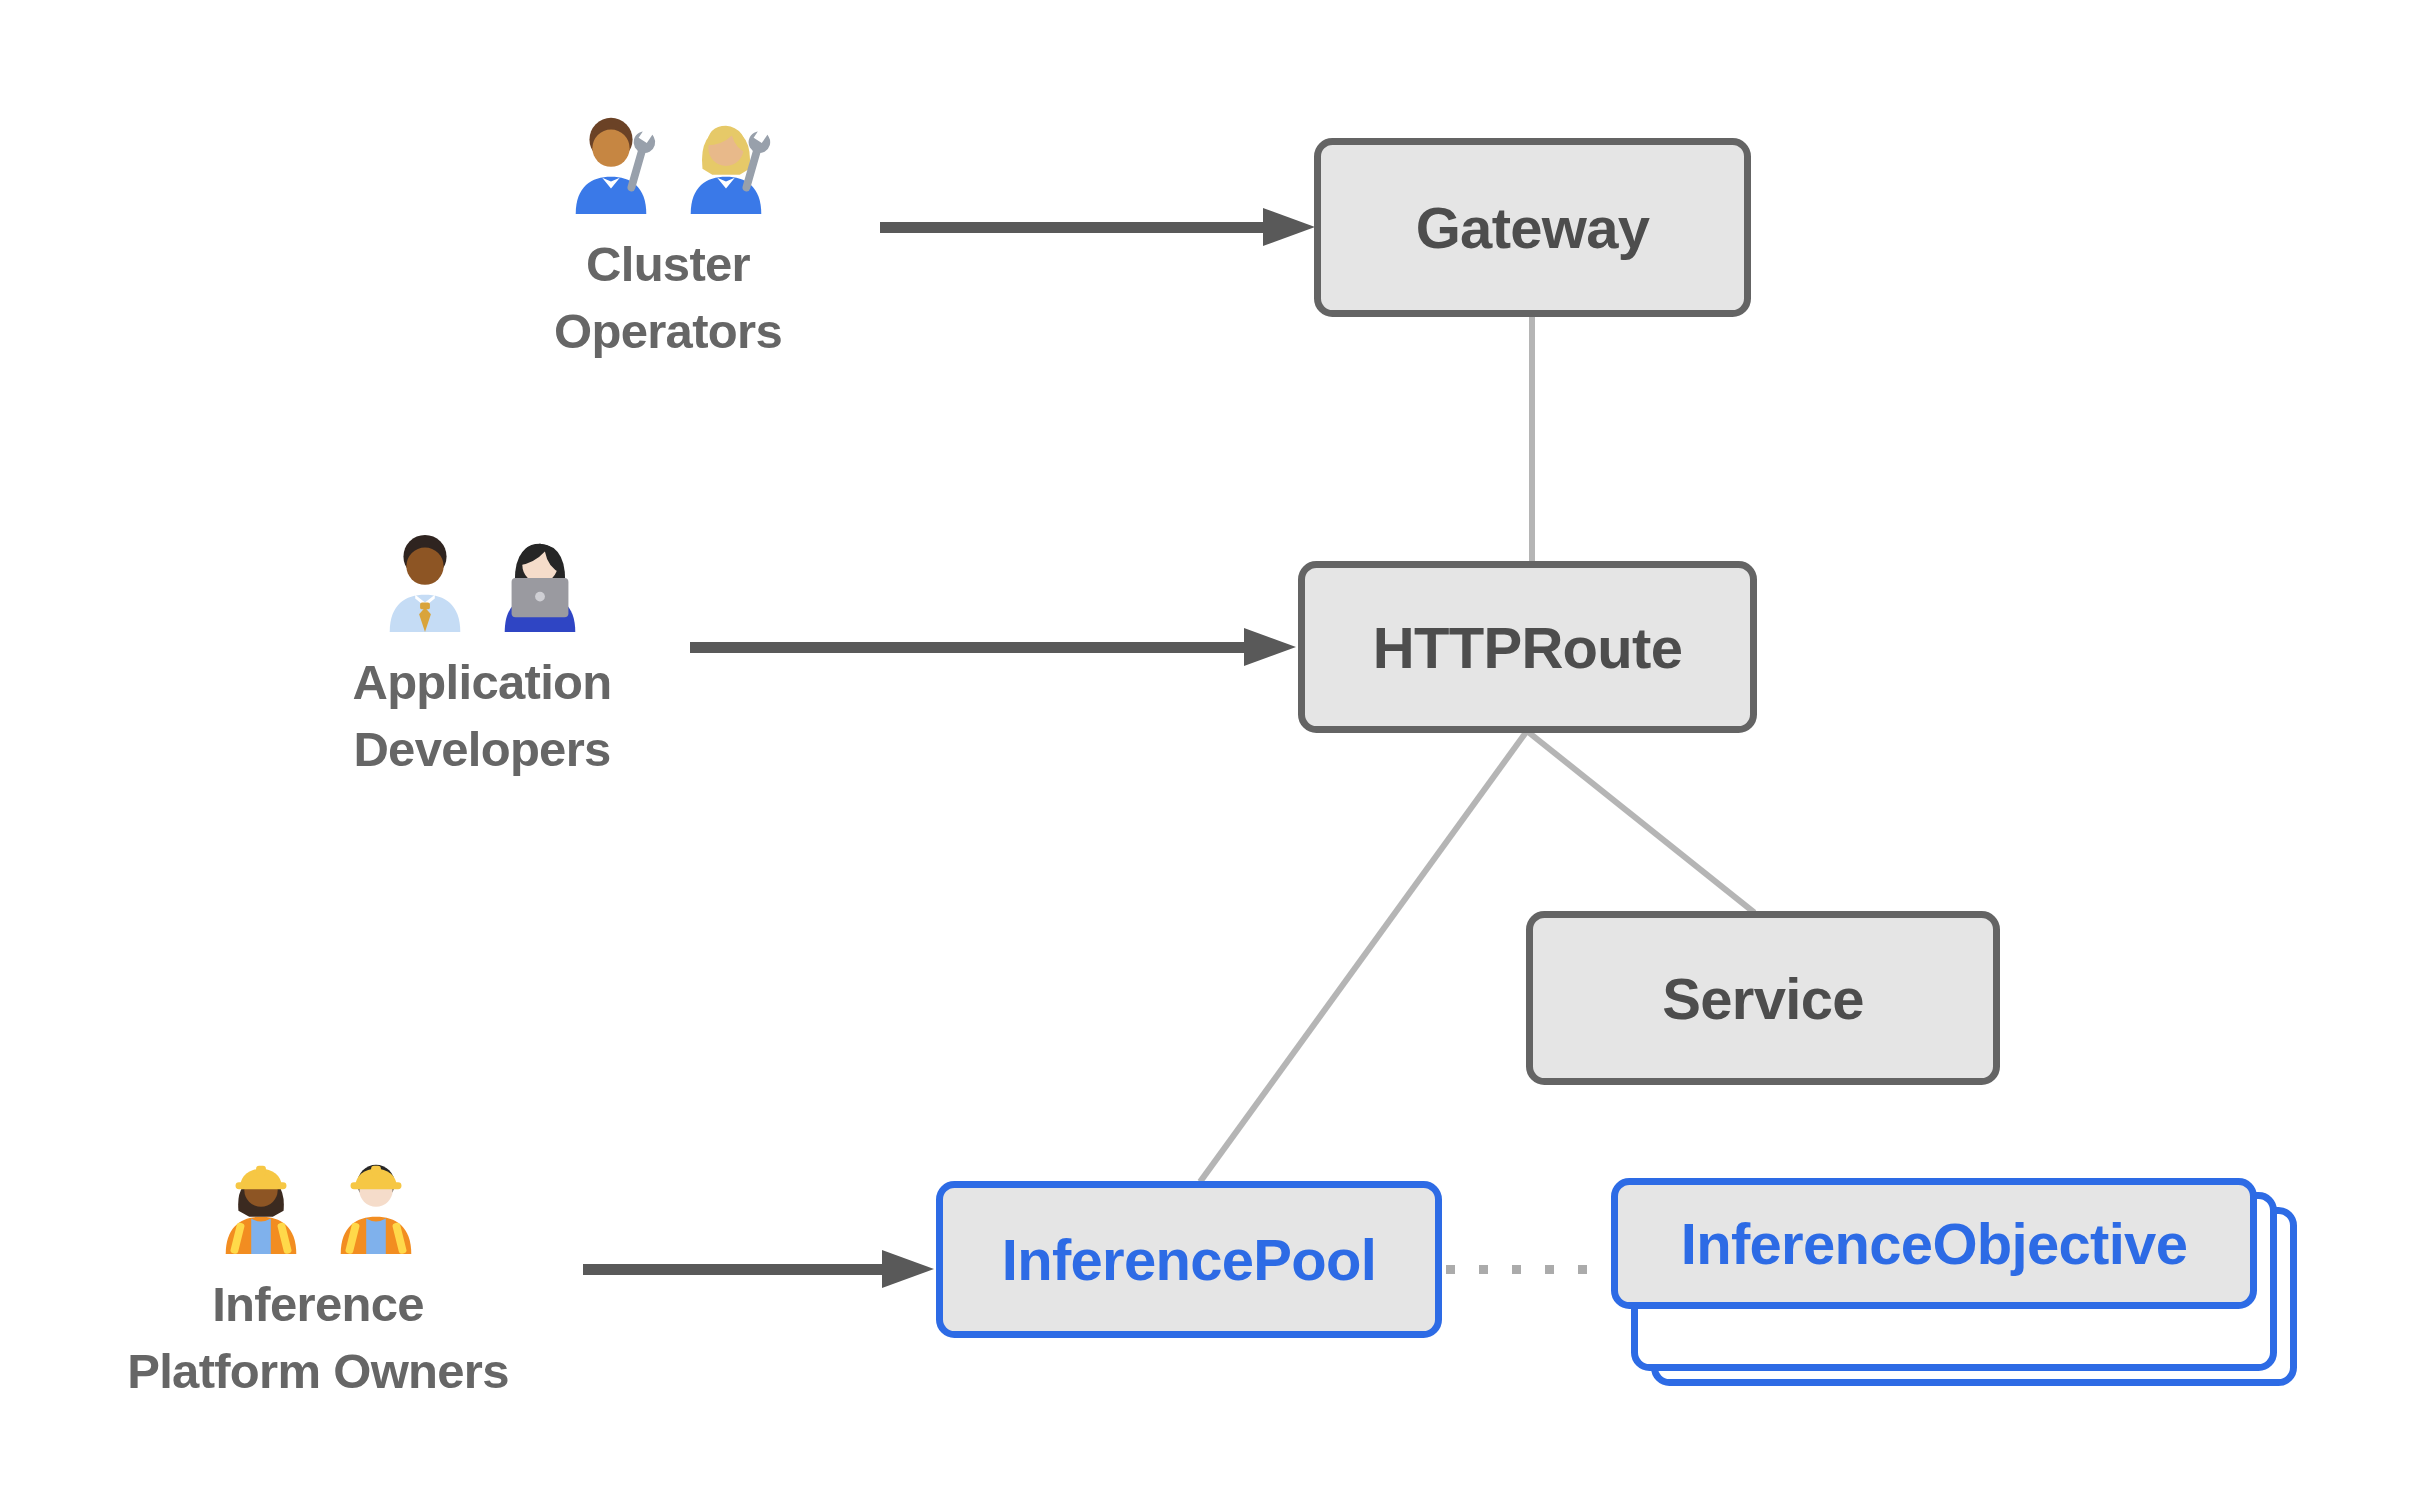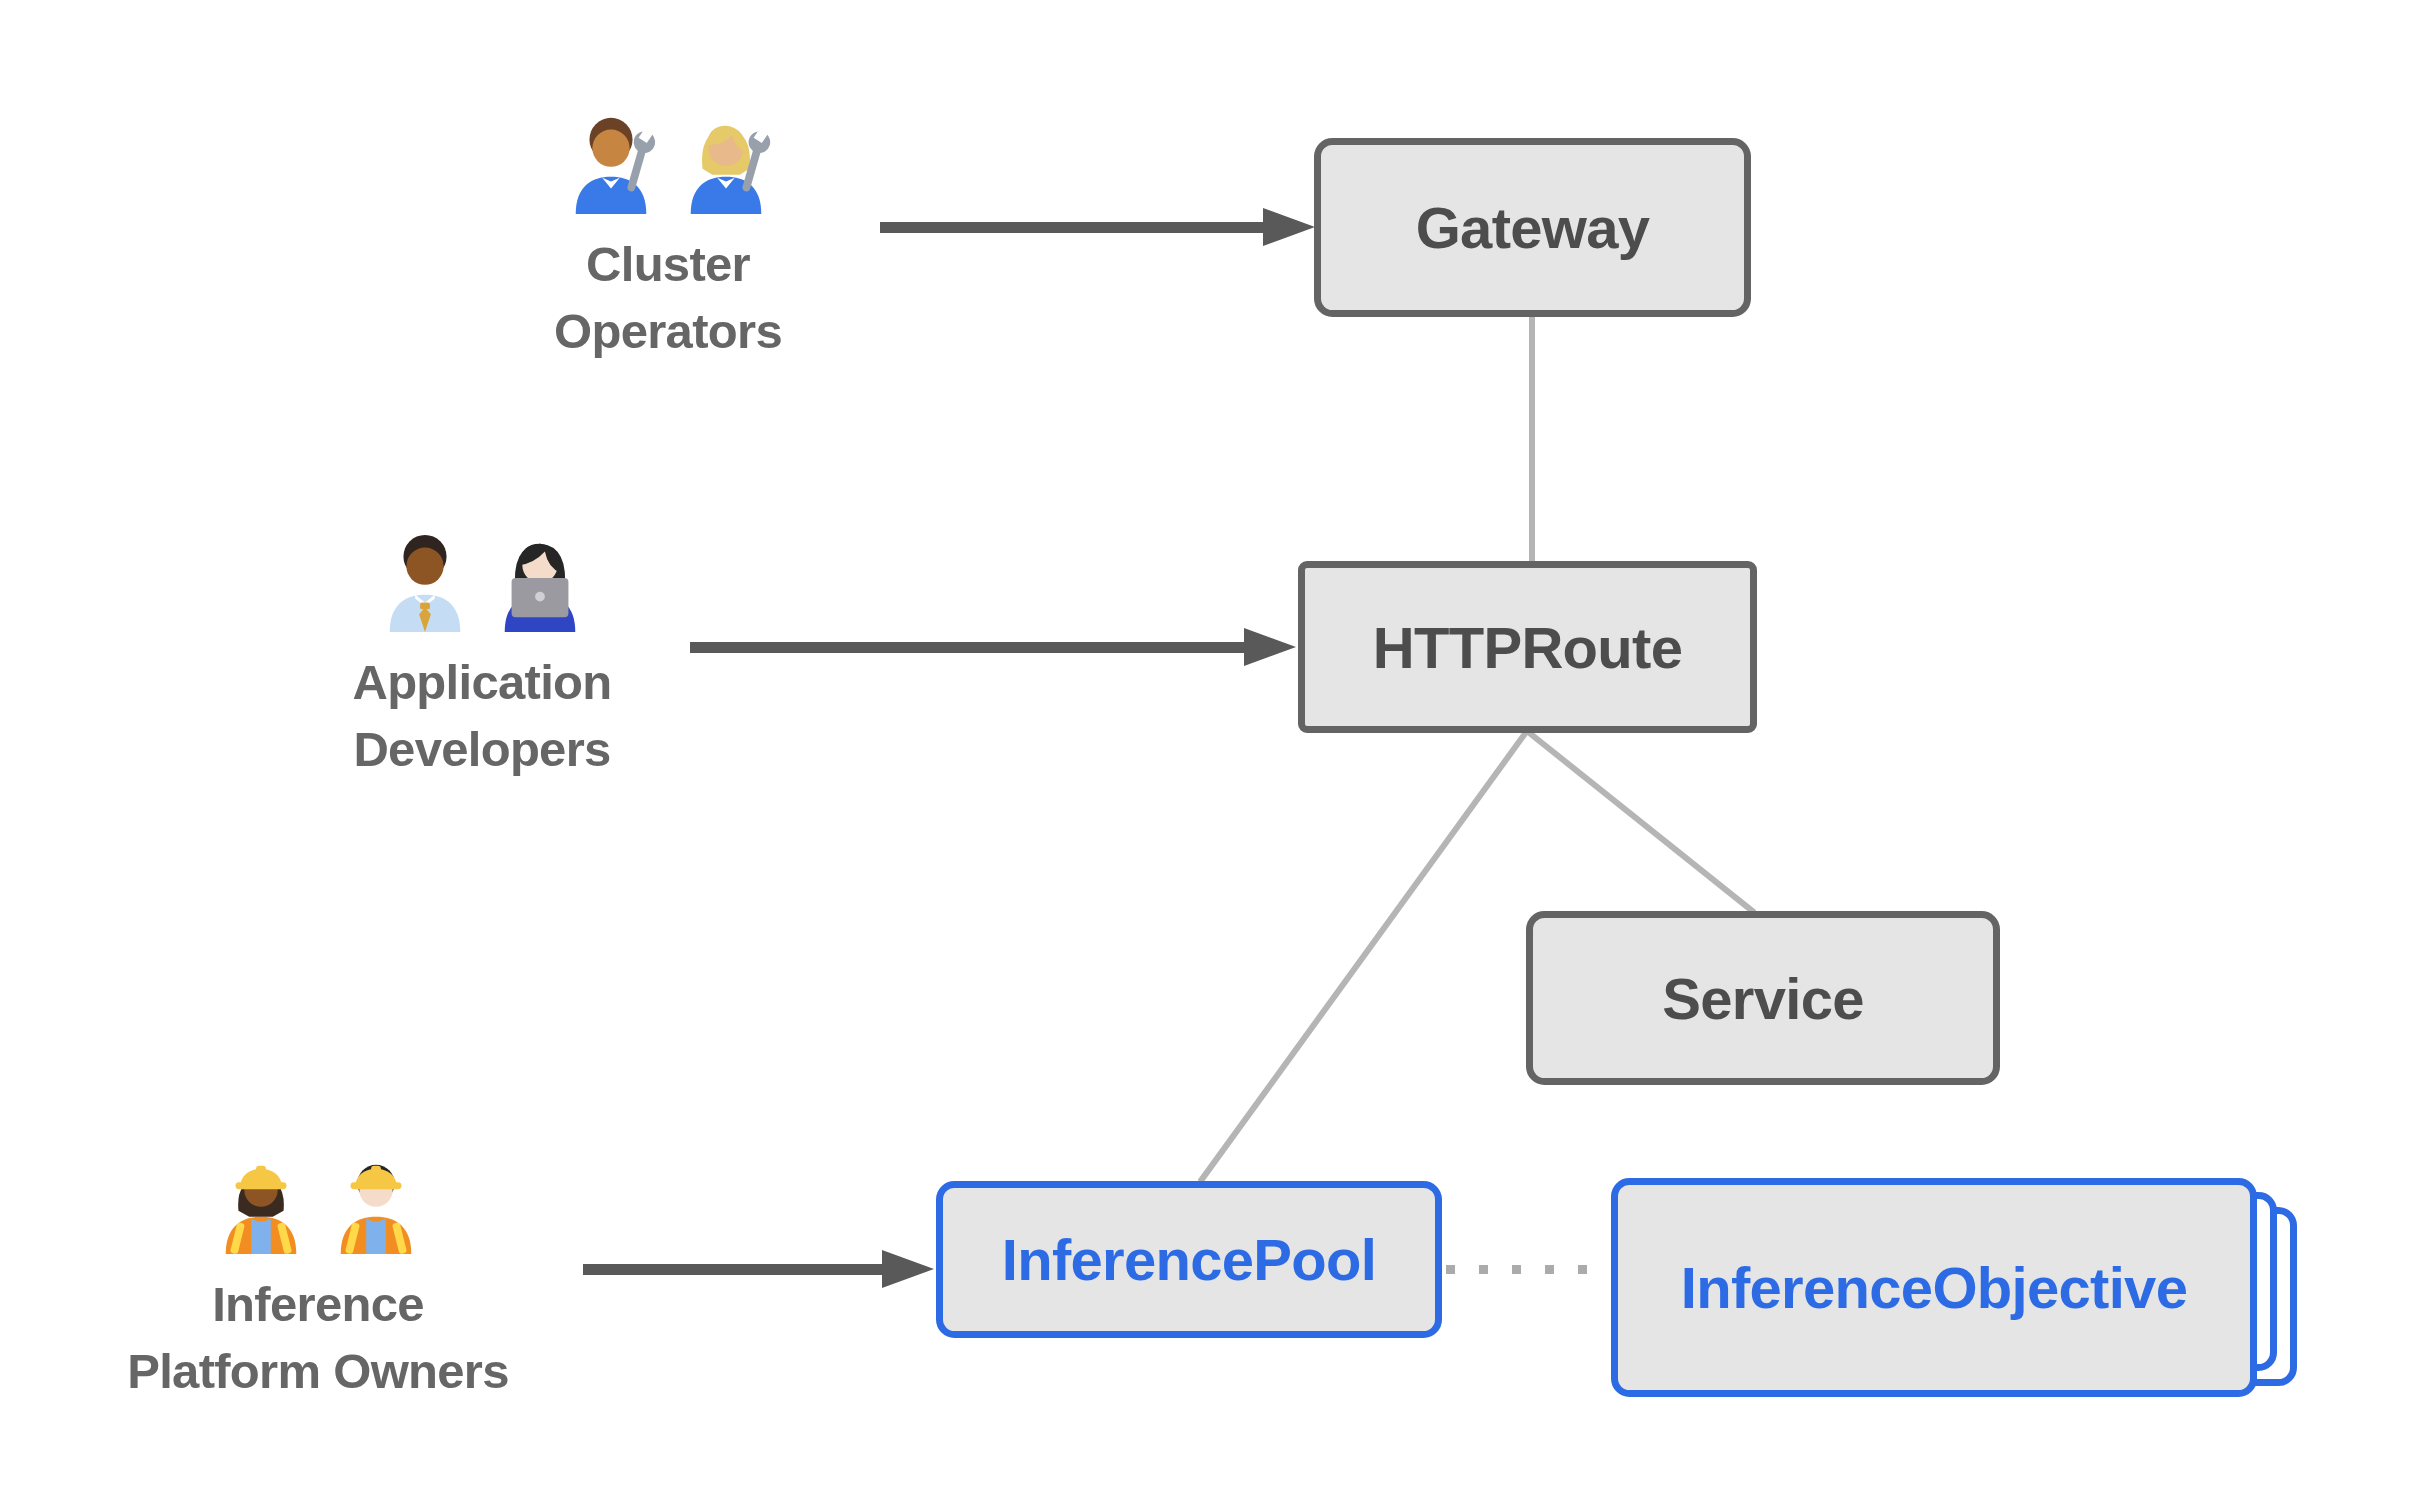--- a/index.html
+++ b/index.html
@@ -80,33 +80,33 @@
   <div class="arrow-shaft" style="left:583px;top:1264px;width:301px;"></div>
   <div class="arrow-head" style="left:882px;top:1250px;"></div>
 
   <div class="stack-layer" style="left:1651px;top:1207px;width:646px;height:179px;"></div>
   <div class="stack-layer" style="left:1631px;top:1192px;width:646px;height:179px;"></div>
 
   <div class="node" style="left:1314px;top:138px;width:437px;height:179px;">
     <span>Gateway</span>
   </div>
 
-  <div class="node" style="left:1298px;top:561px;width:459px;height:172px;border-radius:9px;">
+  <div class="node" style="left:1298px;top:561px;width:459px;height:172px;">
     <span>HTTPRoute</span>
   </div>
 
   <div class="node" style="left:1526px;top:911px;width:474px;height:174px;">
     <span>Service</span>
   </div>
 
   <div class="node blue" style="left:936px;top:1181px;width:506px;height:157px;">
     <span>InferencePool</span>
   </div>
 
-  <div class="node blue" style="left:1611px;top:1178px;width:646px;height:219px;">
+  <div class="node blue" style="left:1611px;top:1178px;width:646px;height:131px;">
     <span>InferenceObjective</span>
   </div>
 
   <div class="persona" style="left:406px;top:106px;">
     <div class="icons">
 
       <svg viewBox="0 0 100 110" width="98" height="108">
         <path d="M14 110 C14 82 30 72 50 72 C70 72 86 82 86 110 Z" fill="#3a79e8"></path>
         <circle cx="50" cy="34" r="22" fill="#6b4226"></circle>
         <circle cx="50" cy="43" r="19" fill="#c68642"></circle>

